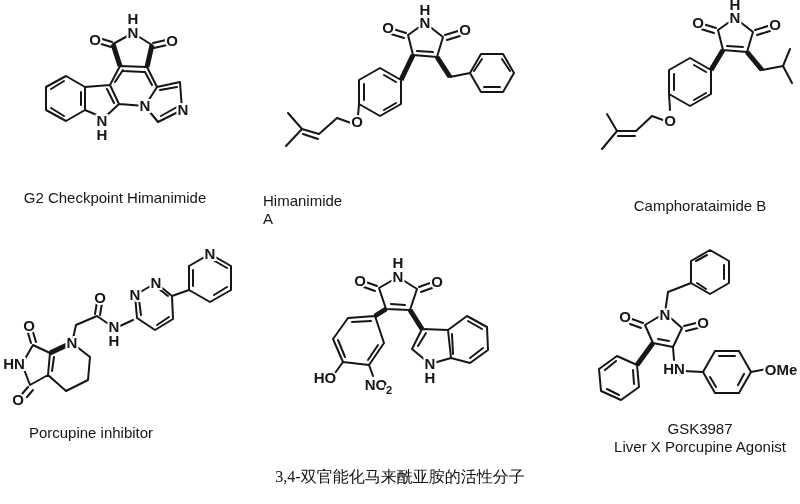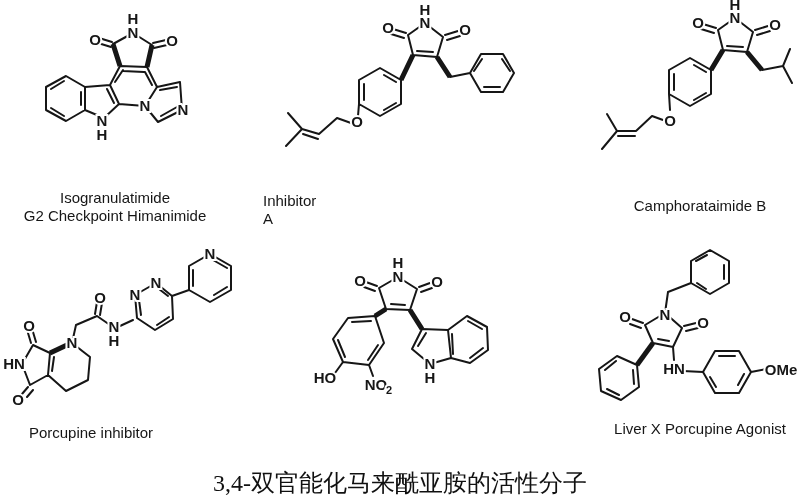--- a/index.html
+++ b/index.html
@@ -7,21 +7,21 @@
         font-family:"Liberation Sans",sans-serif;}
   svg.mol{position:absolute;overflow:visible;}
   .mol path{stroke:#161616;stroke-width:2;fill:none;stroke-linecap:round;stroke-linejoin:round;}
   .mol path.bold{stroke-width:5;stroke-linecap:butt;}
   .atom{font-family:"Liberation Sans",sans-serif;font-weight:700;font-size:15px;fill:#161616;
         text-anchor:middle;stroke:#ffffff;stroke-width:4px;paint-order:stroke;}
   .atom.small{font-size:11px;}
   .mol-label{position:absolute;color:#161616;font-size:15px;line-height:18px;white-space:nowrap;}
   .centered{transform:translateX(-50%);text-align:center;}
   .caption{position:absolute;left:0;right:0;top:467px;text-align:center;
-           font-family:"Liberation Serif",serif;font-size:24px;color:#101010;}
+           font-family:"Liberation Serif",serif;font-size:16px;color:#101010;}
 </style>
 </head>
 <body>
 
 <div class="page">
 
   <svg class="mol" style="left:0;top:0;width:270px;height:230px" viewBox="0 0 270 230">
     <g>
       <path d="M113,44 L133,33 L152,45
         M112,42 L99,38 M111,47 L98,43
@@ -179,37 +179,37 @@
     <g>
         <text x="125" y="90" class="atom">N</text>
         <text x="85" y="92" class="atom">O</text>
         <text x="163" y="98" class="atom">O</text>
         <text x="134" y="144" class="atom">HN</text>
         <text x="241" y="145" class="atom">OMe</text>
       </g>
   </svg>
 
   <div class="mol-label centered" style="left:115px;top:189px">
-    <div>Isogranulatimide</div>
     <div>G2 Checkpoint Himanimide</div>
   </div>
 
   <div class="mol-label" style="left:263px;top:192px">
-    <div>Inhibitor</div>
+    <div>Himanimide</div>
     <div>A</div>
   </div>
 
   <div class="mol-label centered" style="left:700px;top:197px">
     <div>Camphorataimide B</div>
   </div>
 
   <div class="mol-label centered" style="left:91px;top:424px">
     <div>Porcupine inhibitor</div>
   </div>
 
 
   <div class="mol-label centered" style="left:700px;top:420px">
+    <div>GSK3987</div>
     <div>Liver X Porcupine Agonist</div>
   </div>
 
   <div class="caption">3,4-双官能化马来酰亚胺的活性分子</div>
 
 </div>
 
 </body></html>

